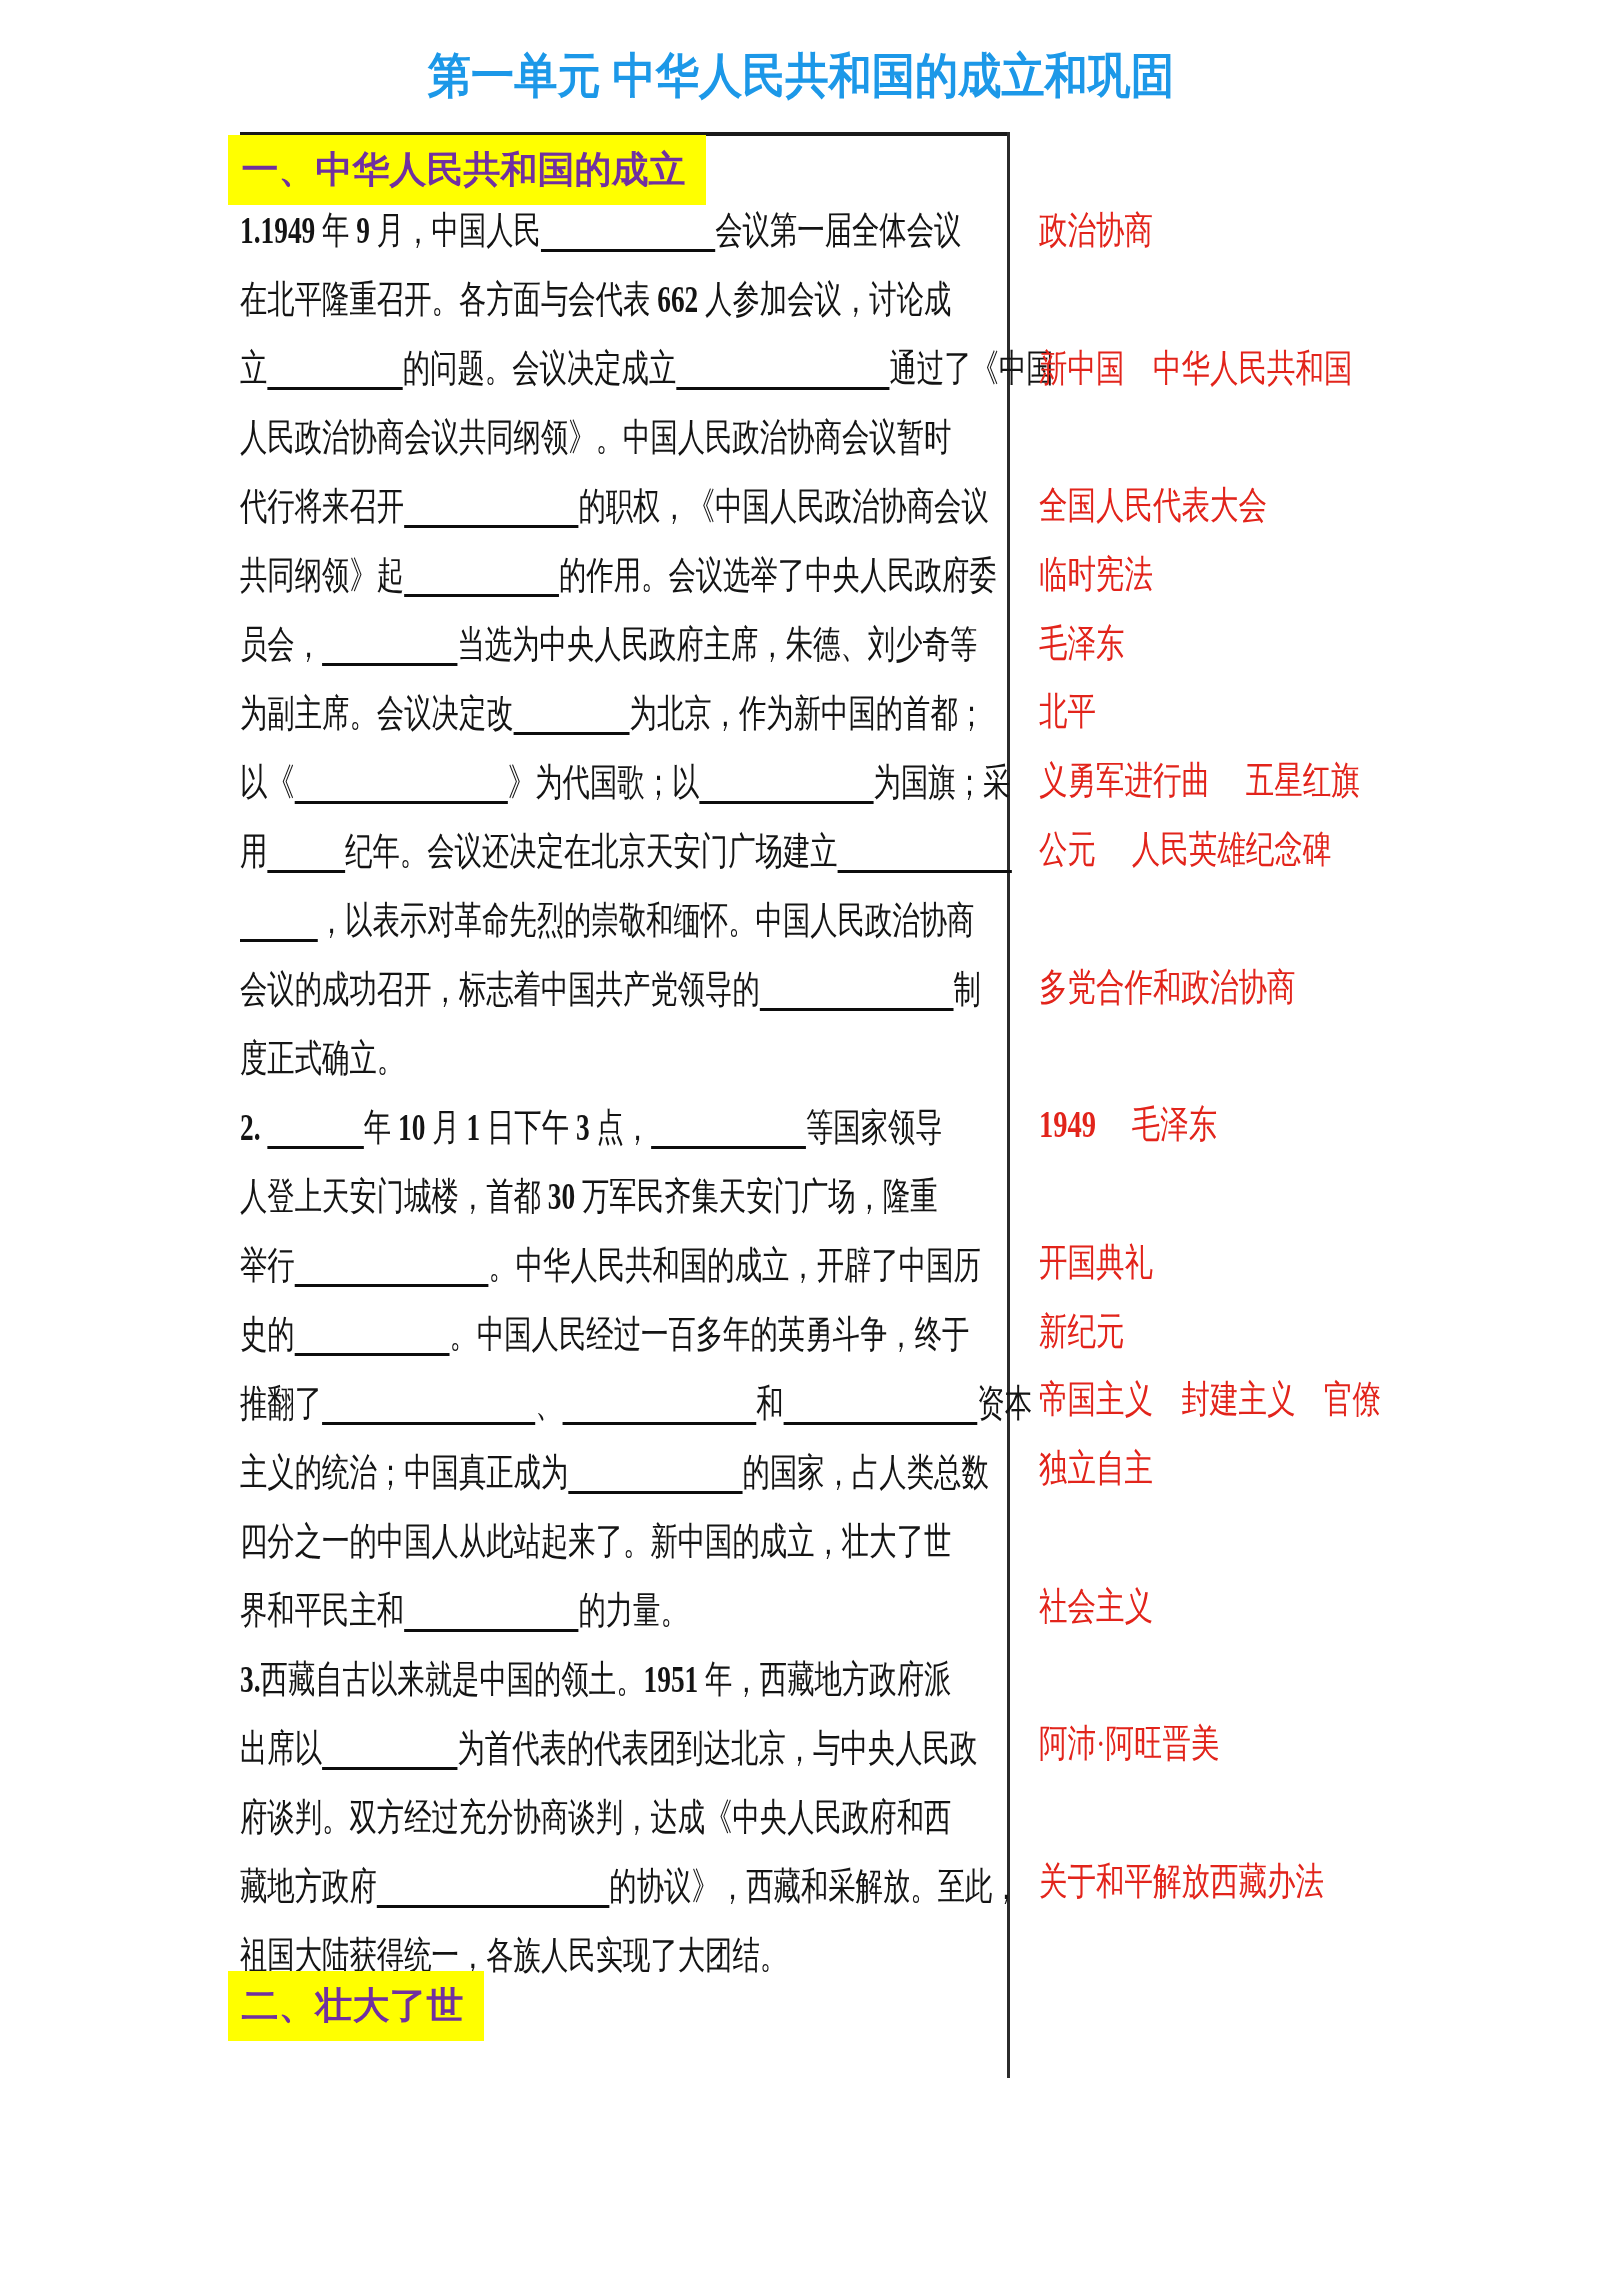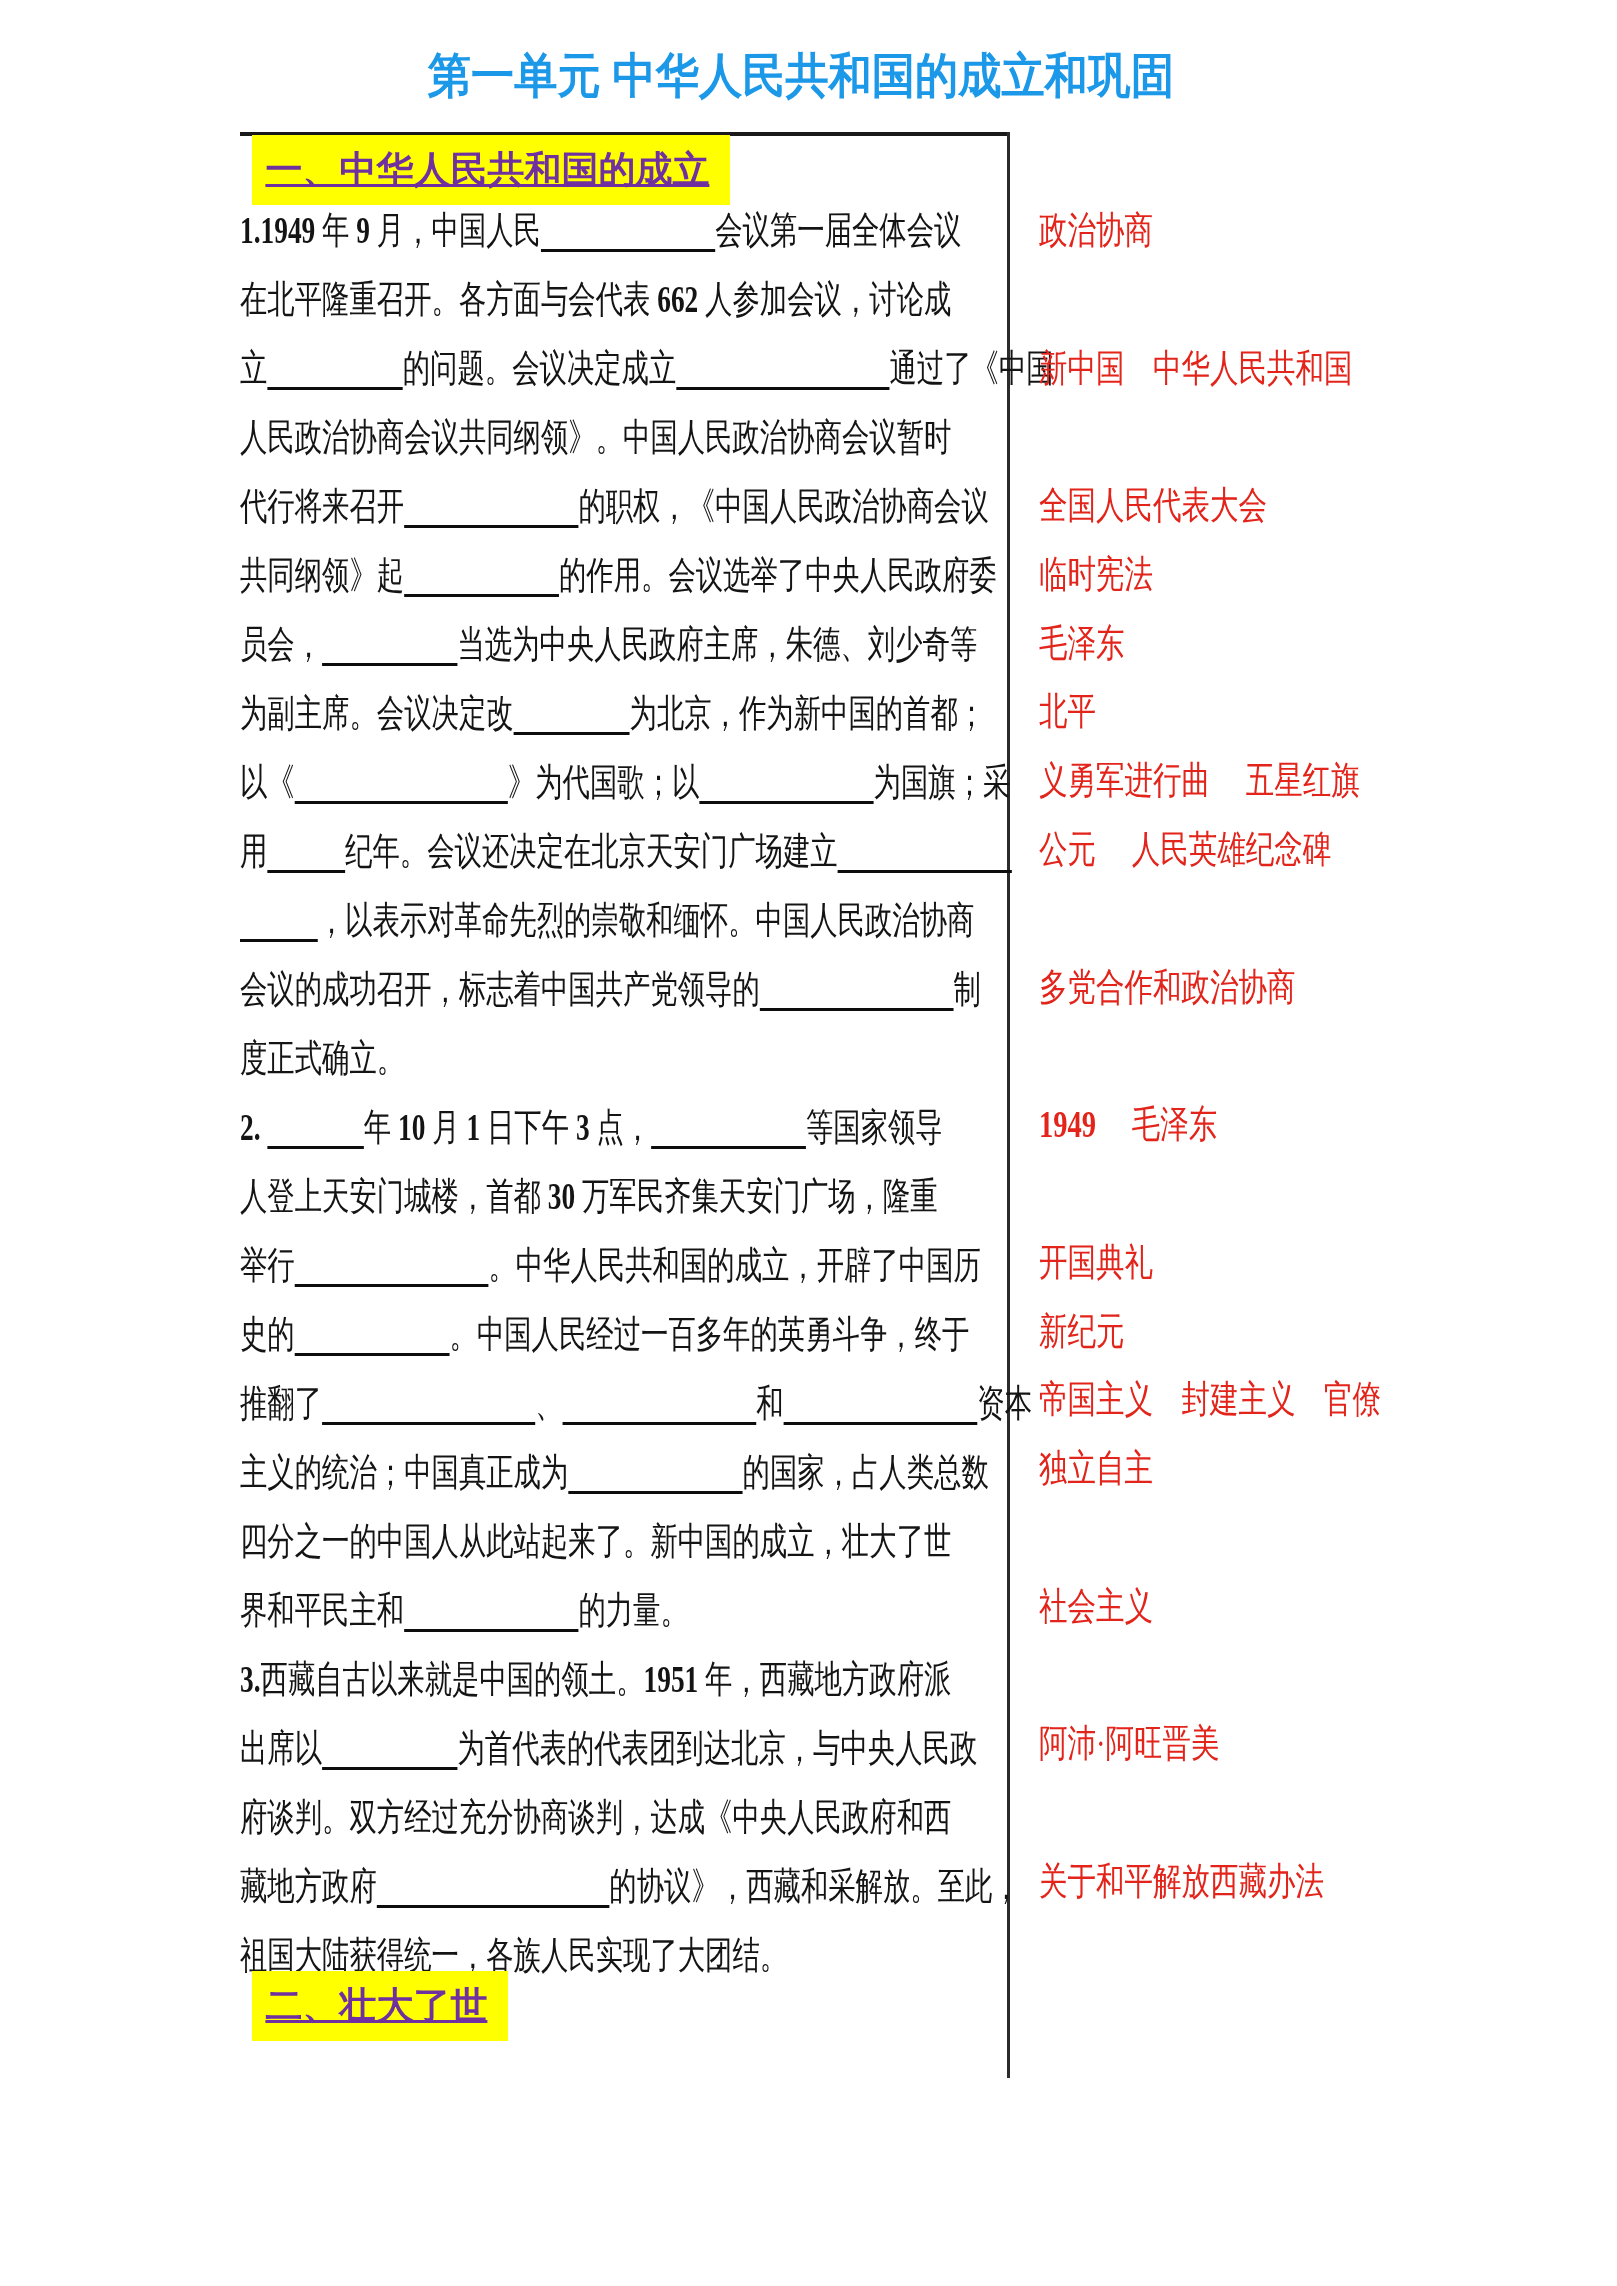--- a/index.html
+++ b/index.html
@@ -25,29 +25,28 @@
     font-weight:bold;font-size:48px;
     color:var(--title-color);
     transform:scaleX(0.90);
     white-space:nowrap;
   }
   .topline{
     position:absolute;left:240px;top:132px;width:769px;height:3.8px;
     background:#1a1a1a;
   }
   .sec-header{
-    position:absolute;left:252px;
+    position:absolute;left:228px;
     display:inline-block;
     background:var(--hl);
     color:var(--hdr);
     font-family:"Liberation Sans","DejaVu Sans",sans-serif;
     font-weight:bold;font-size:37px;line-height:44px;
     padding:13.4px 21px 12.5px 13.4px;
     white-space:nowrap;
-    text-decoration:underline;
   }
   .sec-header.one{top:135px;}
   .sec-header.two{top:1971px;}
   .divider{
     position:absolute;left:1007px;top:132px;width:2.9px;height:1946px;
     background:#2b2b2b;
   }
   .qcol{
     position:absolute;left:240px;top:196px;width:1057px;
     transform:scaleX(0.72);transform-origin:0 0;

